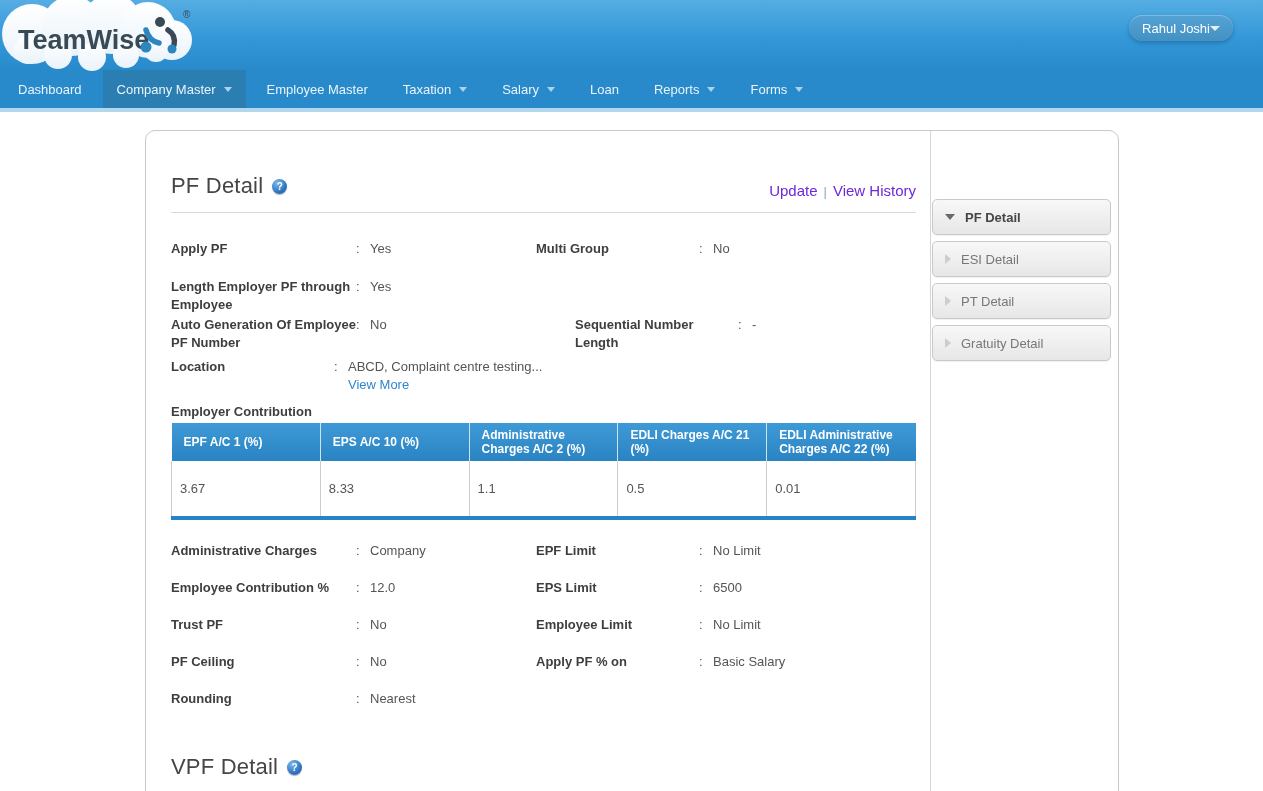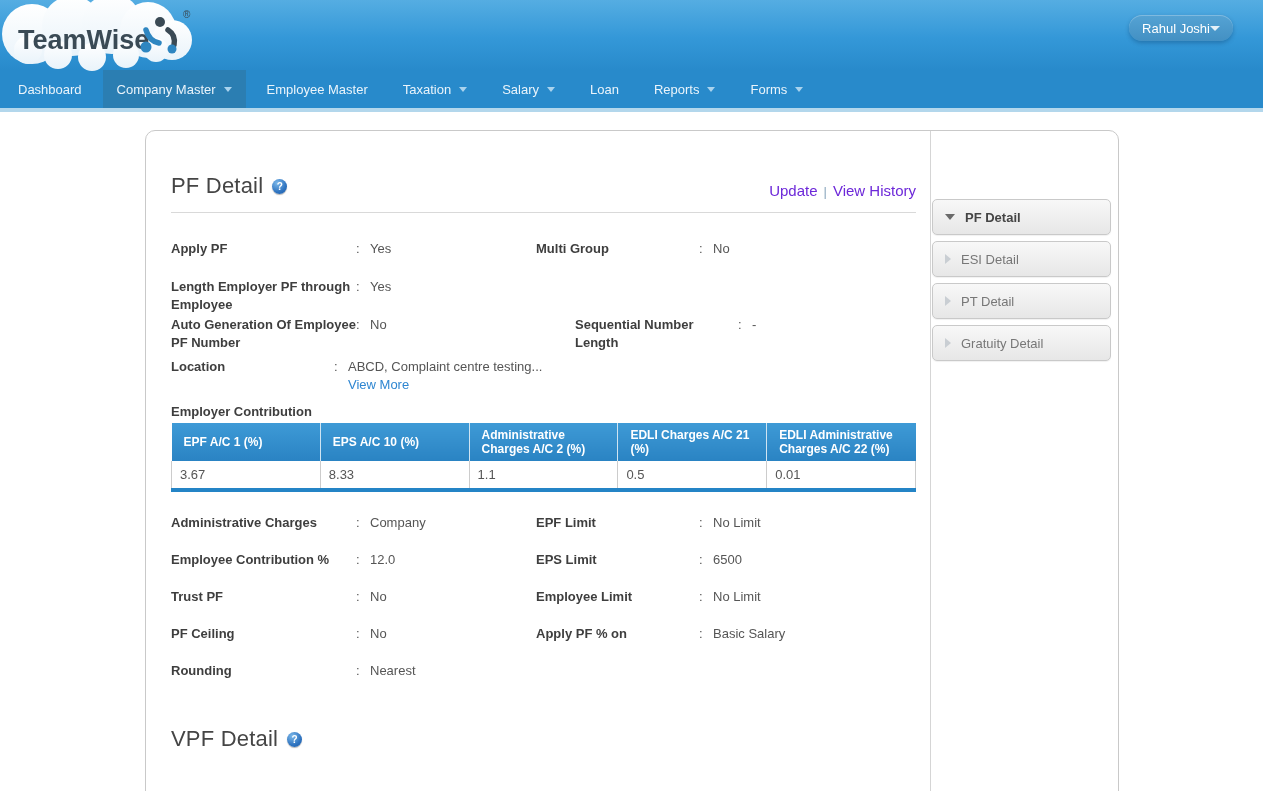--- a/index.html
+++ b/index.html
@@ -70,21 +70,21 @@
   .view-more { display:block; color:#2e86d1; text-decoration:none; cursor:pointer; margin-top:0px; }
 
   
   .tbl-caption { font-size:13px; font-weight:bold; color:#3e3e3e; margin-bottom:4px; }
   table.contrib { width:745px; border-collapse:collapse; table-layout:fixed;
                   border-bottom:4px solid #2484c6; margin-bottom:22px; }
   table.contrib th { background:linear-gradient(180deg,#3e9ad6,#2a83c3);
                      color:#ffffff; font-size:12px; font-weight:bold; text-align:left;
                      padding:5px 12px; height:32px; vertical-align:middle; }
   table.contrib th + th { border-left:1px solid #cfe4f2; }
-  table.contrib td { background:#ffffff; color:#555; font-size:13px; padding:6px 8px; height:28px;
+  table.contrib td { background:#ffffff; color:#555; font-size:13px; padding:20px 8px; height:28px;
                      border-left:1px solid #ccc; border-right:1px solid #ccc; }
 
   
   .side-stack { position:absolute; left:786px; top:68px; width:179px; }
   .side-btn { height:36px; margin-bottom:6px; border:1px solid #c9c9c9; border-radius:5px;
               background:linear-gradient(180deg,#f8f8f8,#e7e7e7);
               display:flex; align-items:center; gap:10px; padding:0 12px; cursor:pointer;
               box-shadow:0 1px 1px rgba(0,0,0,.06); }
   .side-btn .arrow-right { width:0; height:0; border-top:5px solid transparent; border-bottom:5px solid transparent;
                            border-left:6px solid #c9ced3; }

